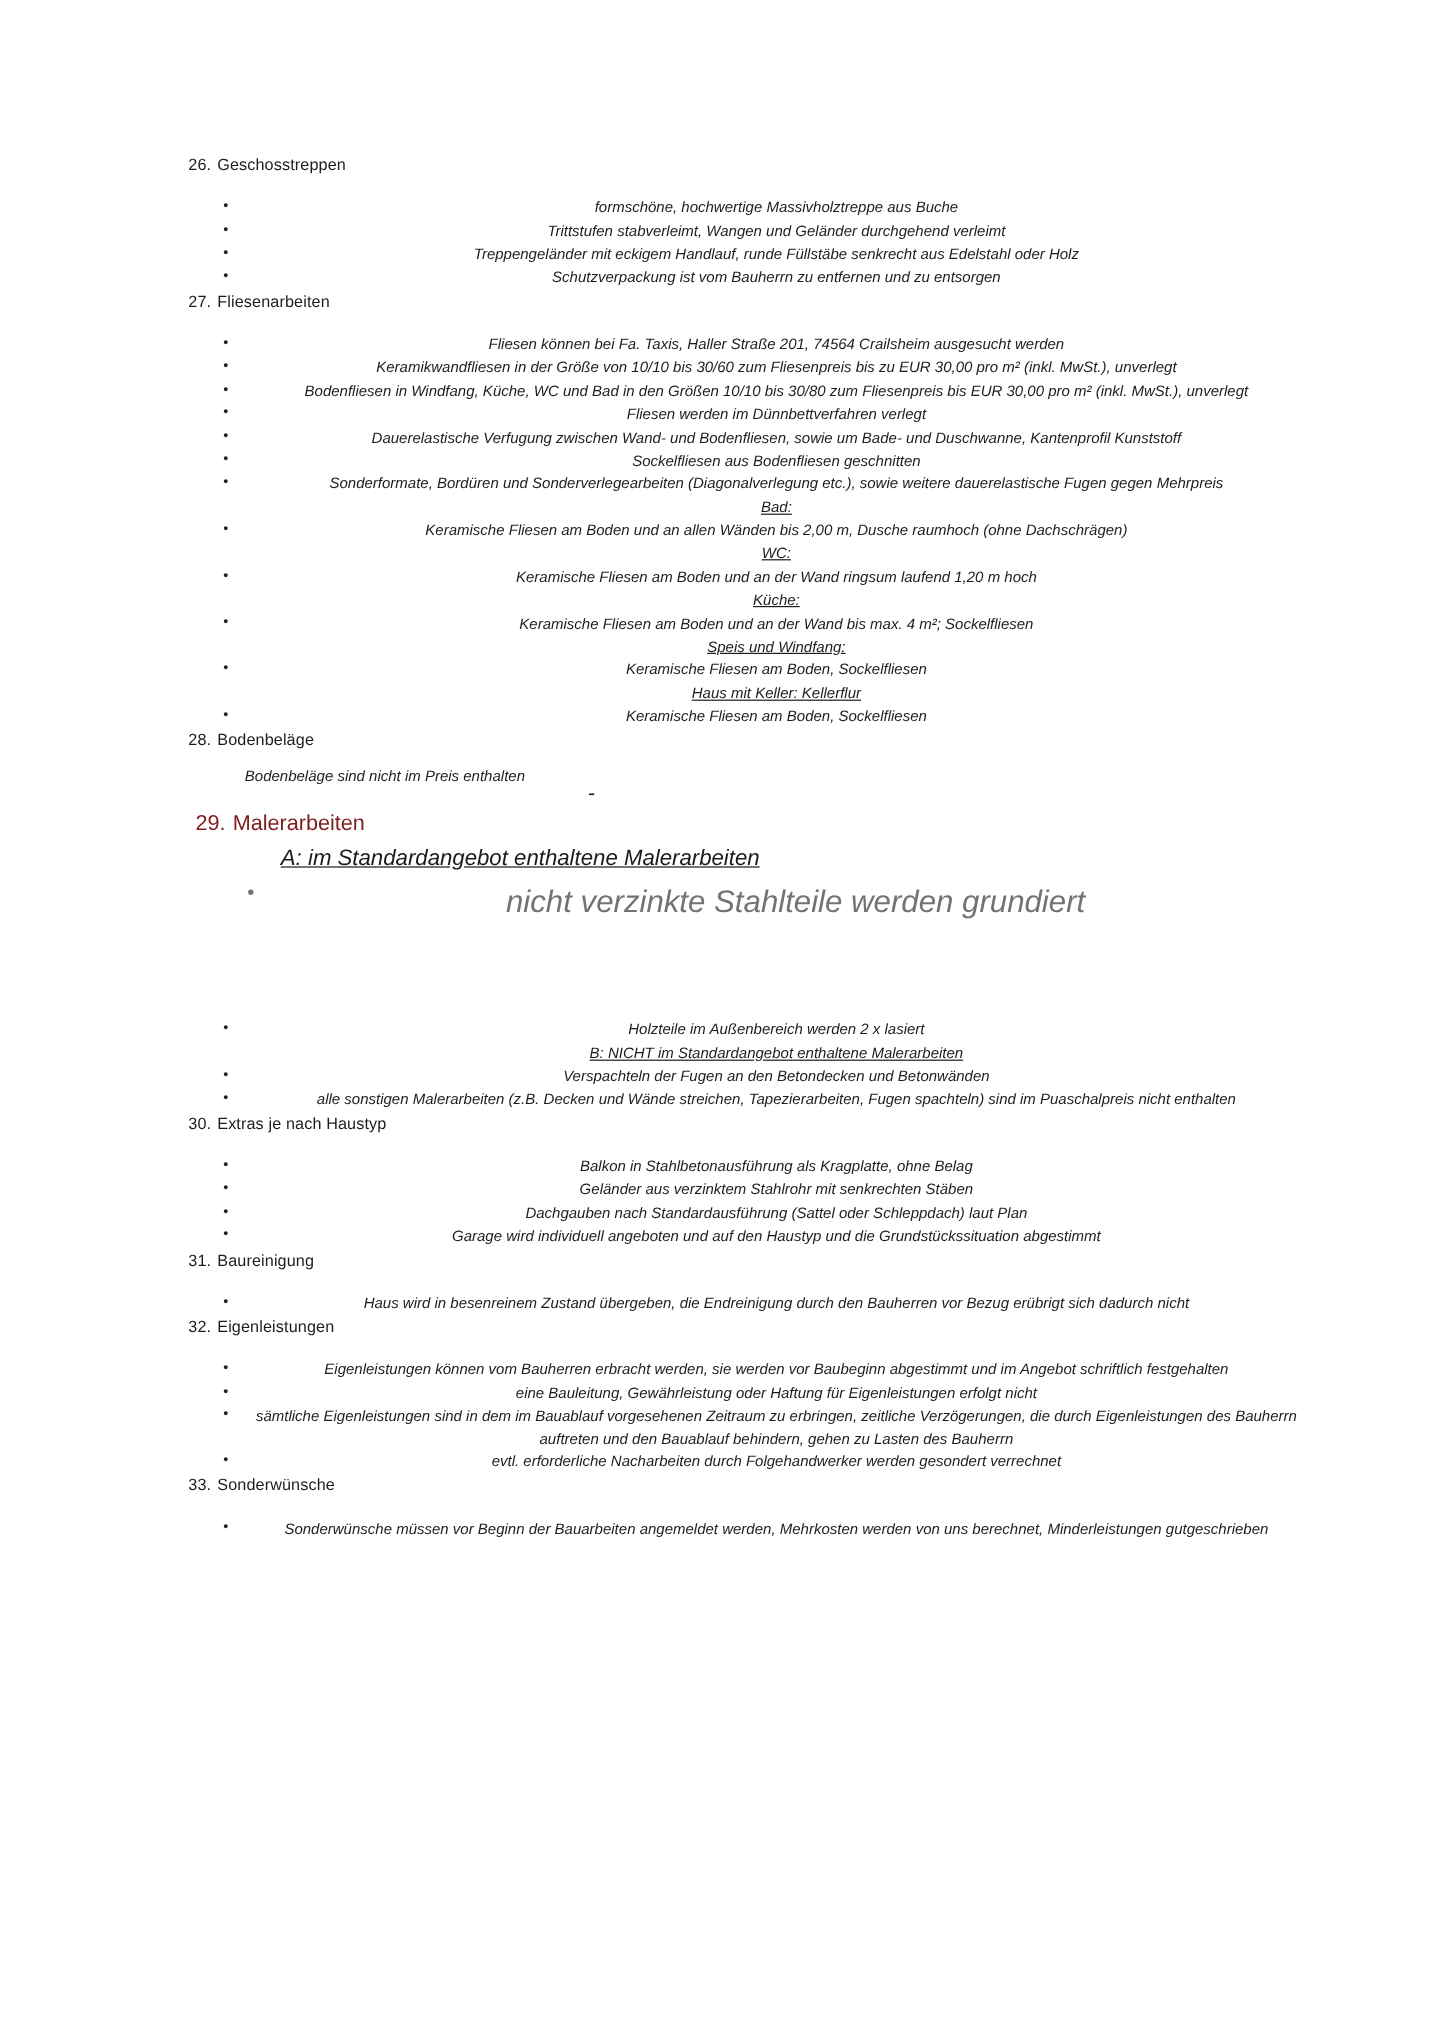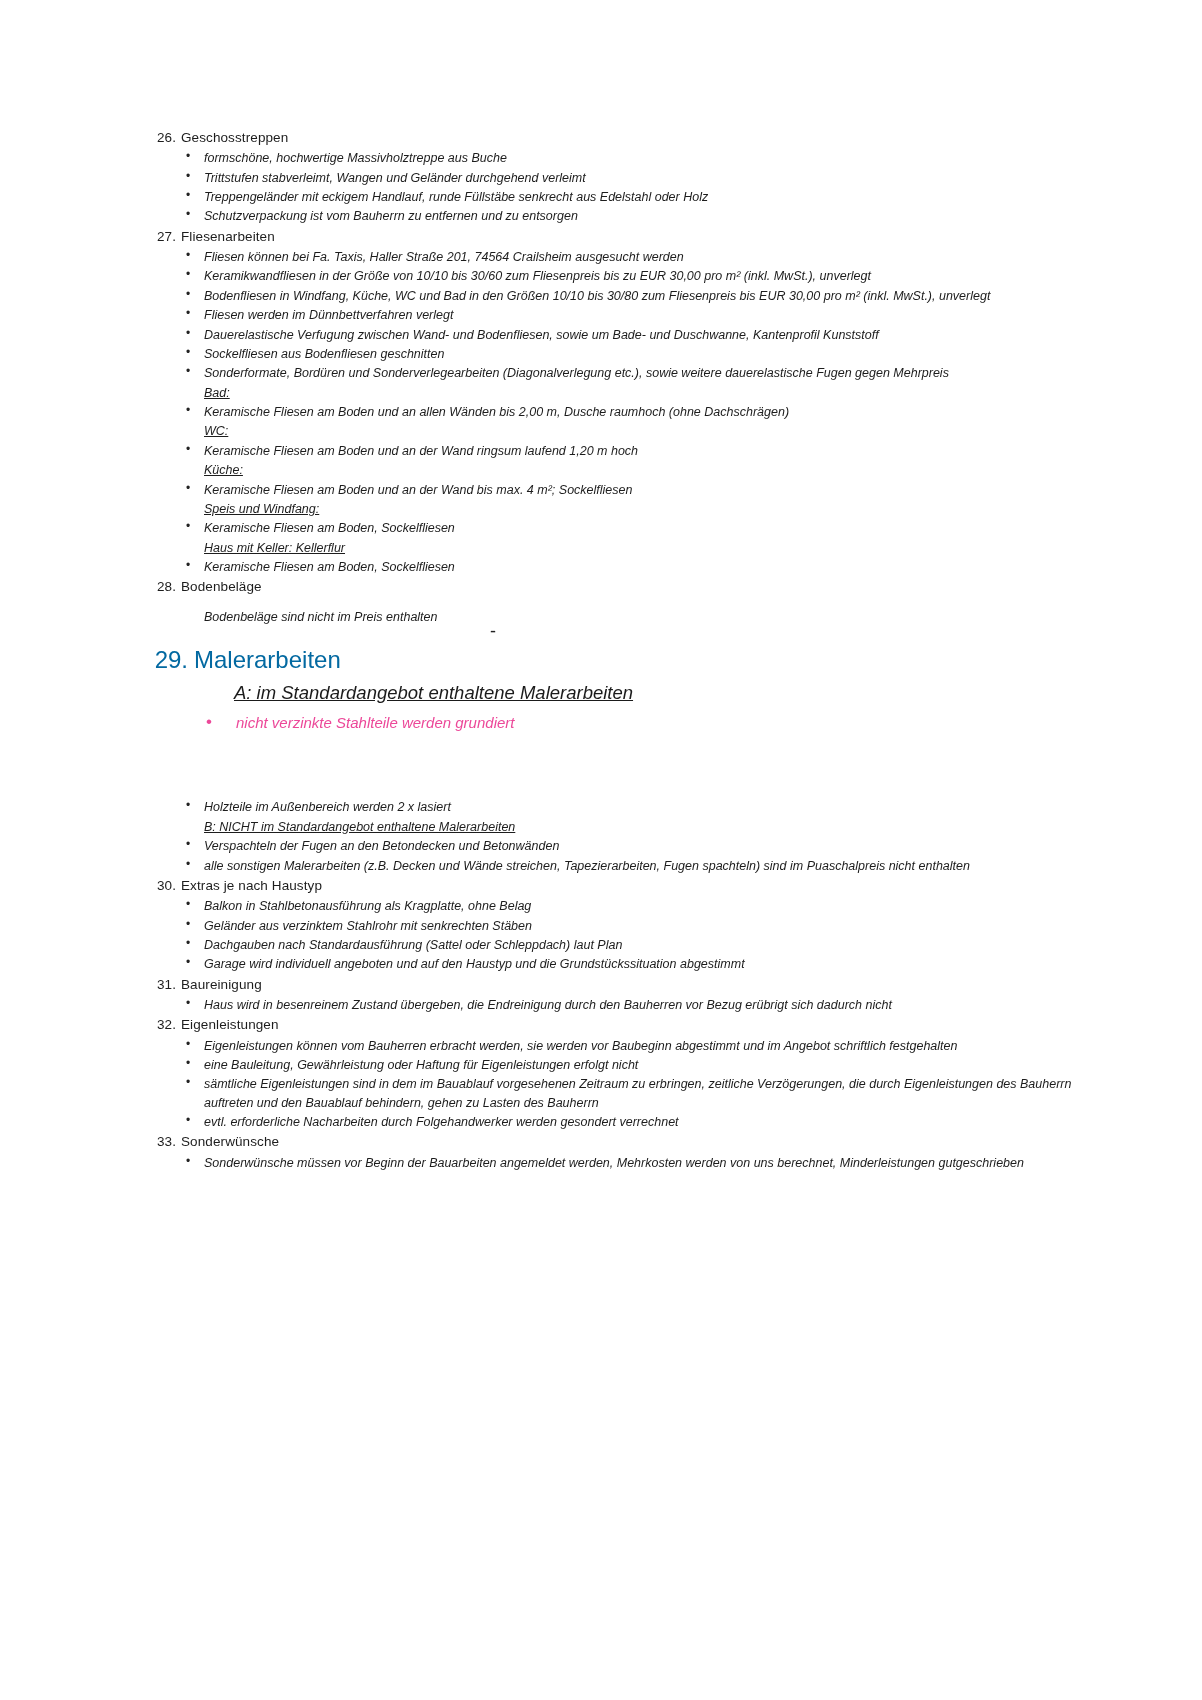--- a/index.html
+++ b/index.html
@@ -41,22 +41,23 @@
     display: inline-block;
     width: 26px;
     text-align: right;
     margin-right: 5px;
   }
   .sec .txt { font-style: normal; }
 
   
   ul.b {
     list-style: none;
-    margin: 1px 0 0 0;
+    margin: 16px 0 0 0;
     padding: 0;
+    text-align: center;
   }
   ul.b > li {
     position: relative;
     padding-left: 54px;
     font-size: 12.5px;
     line-height: 1.47;
     font-style: italic;
     color: #1d1d1d;
     margin: 0 0 1px 0;
   }
@@ -86,47 +87,48 @@
   
   .bigdash {
     text-align: left;
     padding-left: 340px;
     font-size: 18px;
     line-height: 0.6;
     color: #222;
     height: 14px;
   }
   .sec-big {
-    font-size: 24px;
+    font-size: 18px;
     line-height: 1.35;
-    color: #0369a1;
+    color: #7f1d1d;
     margin: 4px 0 2px 0;
     padding-left: 4px;
   }
   .sec-big .num {
     display: inline-block;
     width: 34px;
     text-align: right;
     margin-right: 6px;
   }
   .sub-big {
     font-size: 18.5px;
     font-style: italic;
     padding-left: 84px;
     text-decoration: underline;
     margin: 6px 0 10px 0;
     color: #1b1b1b;
   }
   .big-bullet {
     position: relative;
     padding-left: 86px;
-    font-size: 15px;
-    font-style: italic;
-    color: #ec4899;
+    font-size: 26px;
+    font-style: italic;
+    color: #737373;
     margin-bottom: 10px;
+    text-align: center;
   }
   .big-bullet::before {
     content: "\2022";
     position: absolute;
     left: 56px;
     top: -2px;
     font-size: 17px;
     font-style: normal;
   }
   .gap { height: 56px; }

